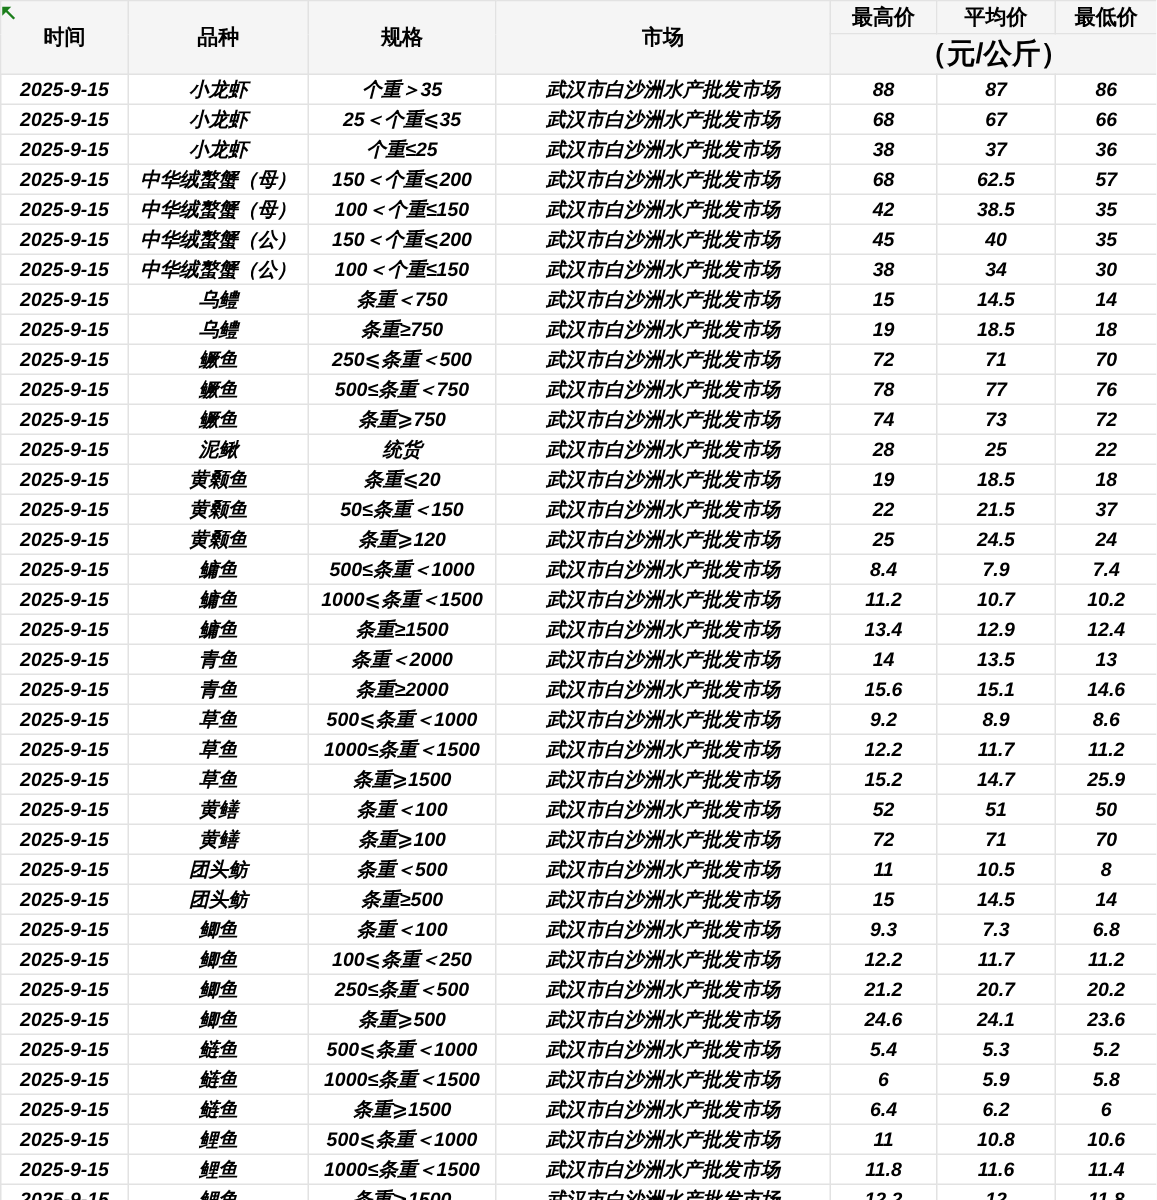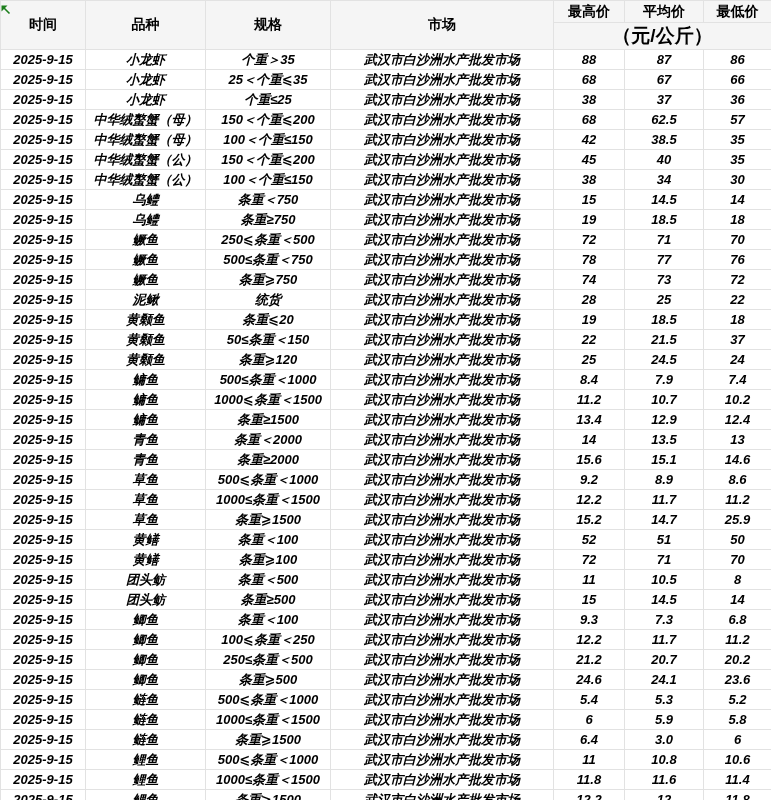--- a/index.html
+++ b/index.html
@@ -393,21 +393,21 @@
           <td>6</td>
           <td>5.9</td>
           <td>5.8</td>
         </tr>
         <tr>
           <td>2025-9-15</td>
           <td>鲢鱼</td>
           <td>条重⩾1500</td>
           <td>武汉市白沙洲水产批发市场</td>
           <td>6.4</td>
-          <td>3.0</td>
+          <td>6.2</td>
           <td>6</td>
         </tr>
         <tr>
           <td>2025-9-15</td>
           <td>鲤鱼</td>
           <td>500⩽条重＜1000</td>
           <td>武汉市白沙洲水产批发市场</td>
           <td>11</td>
           <td>10.8</td>
           <td>10.6</td>

